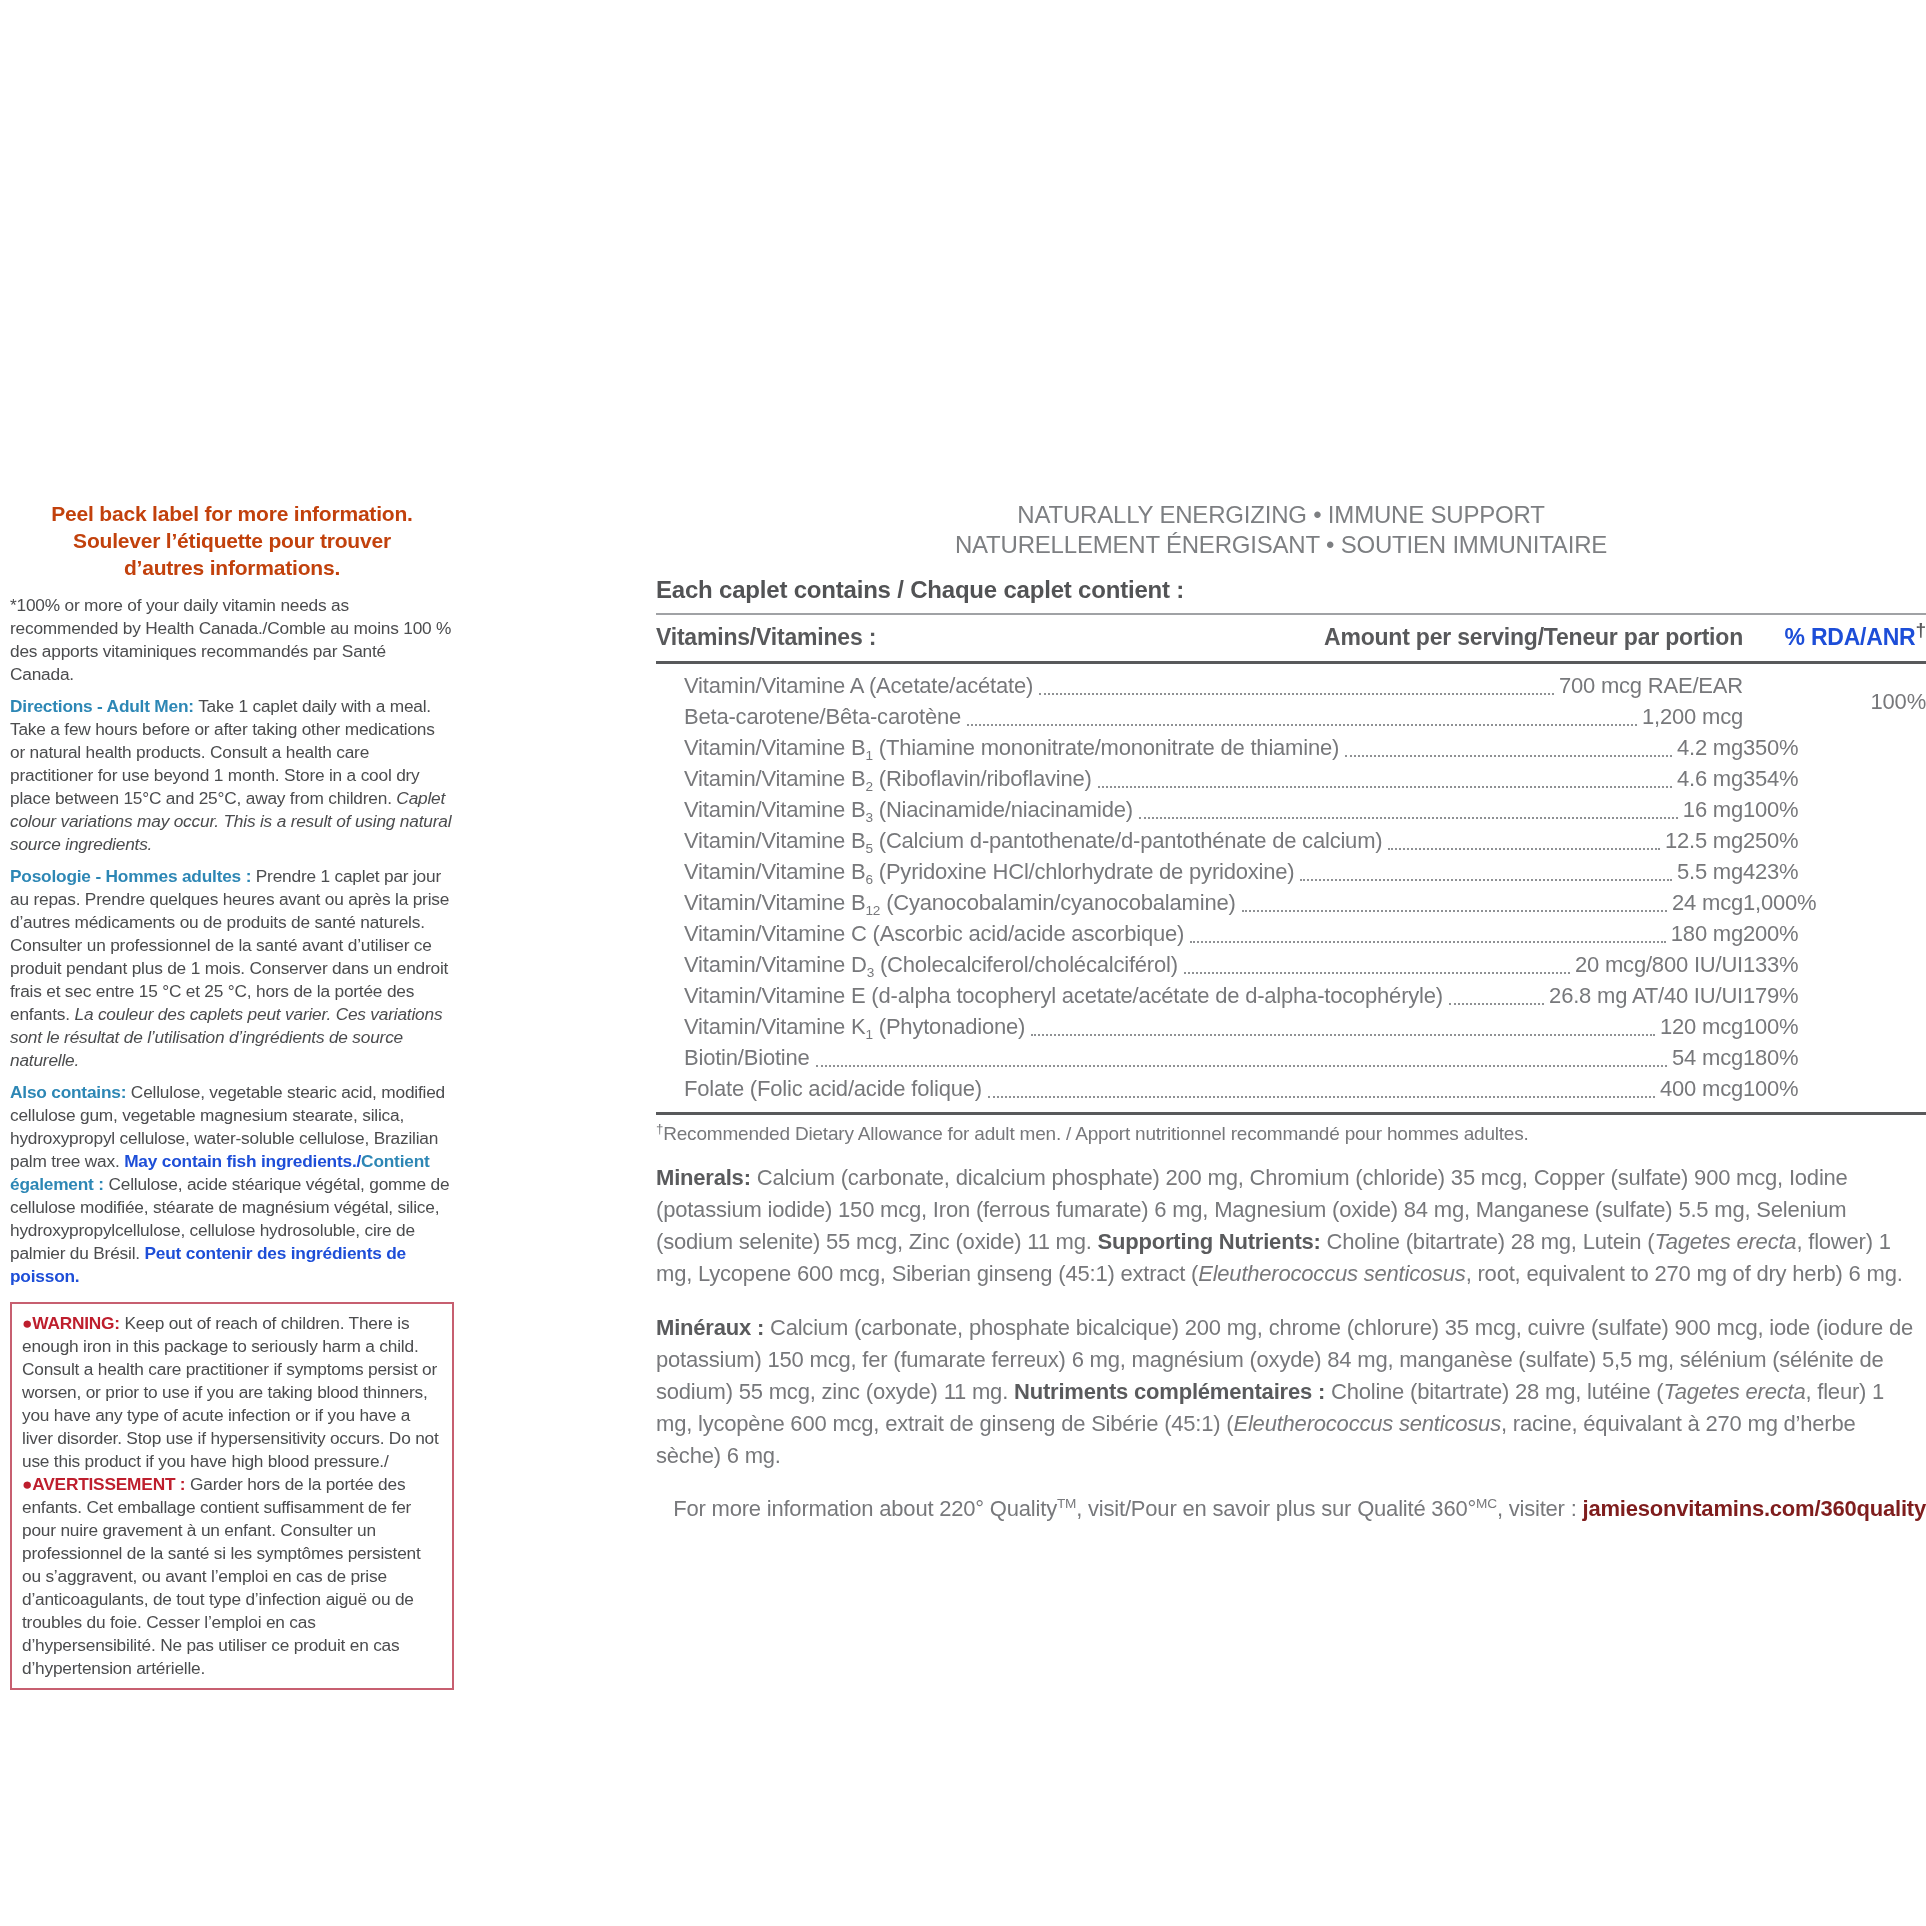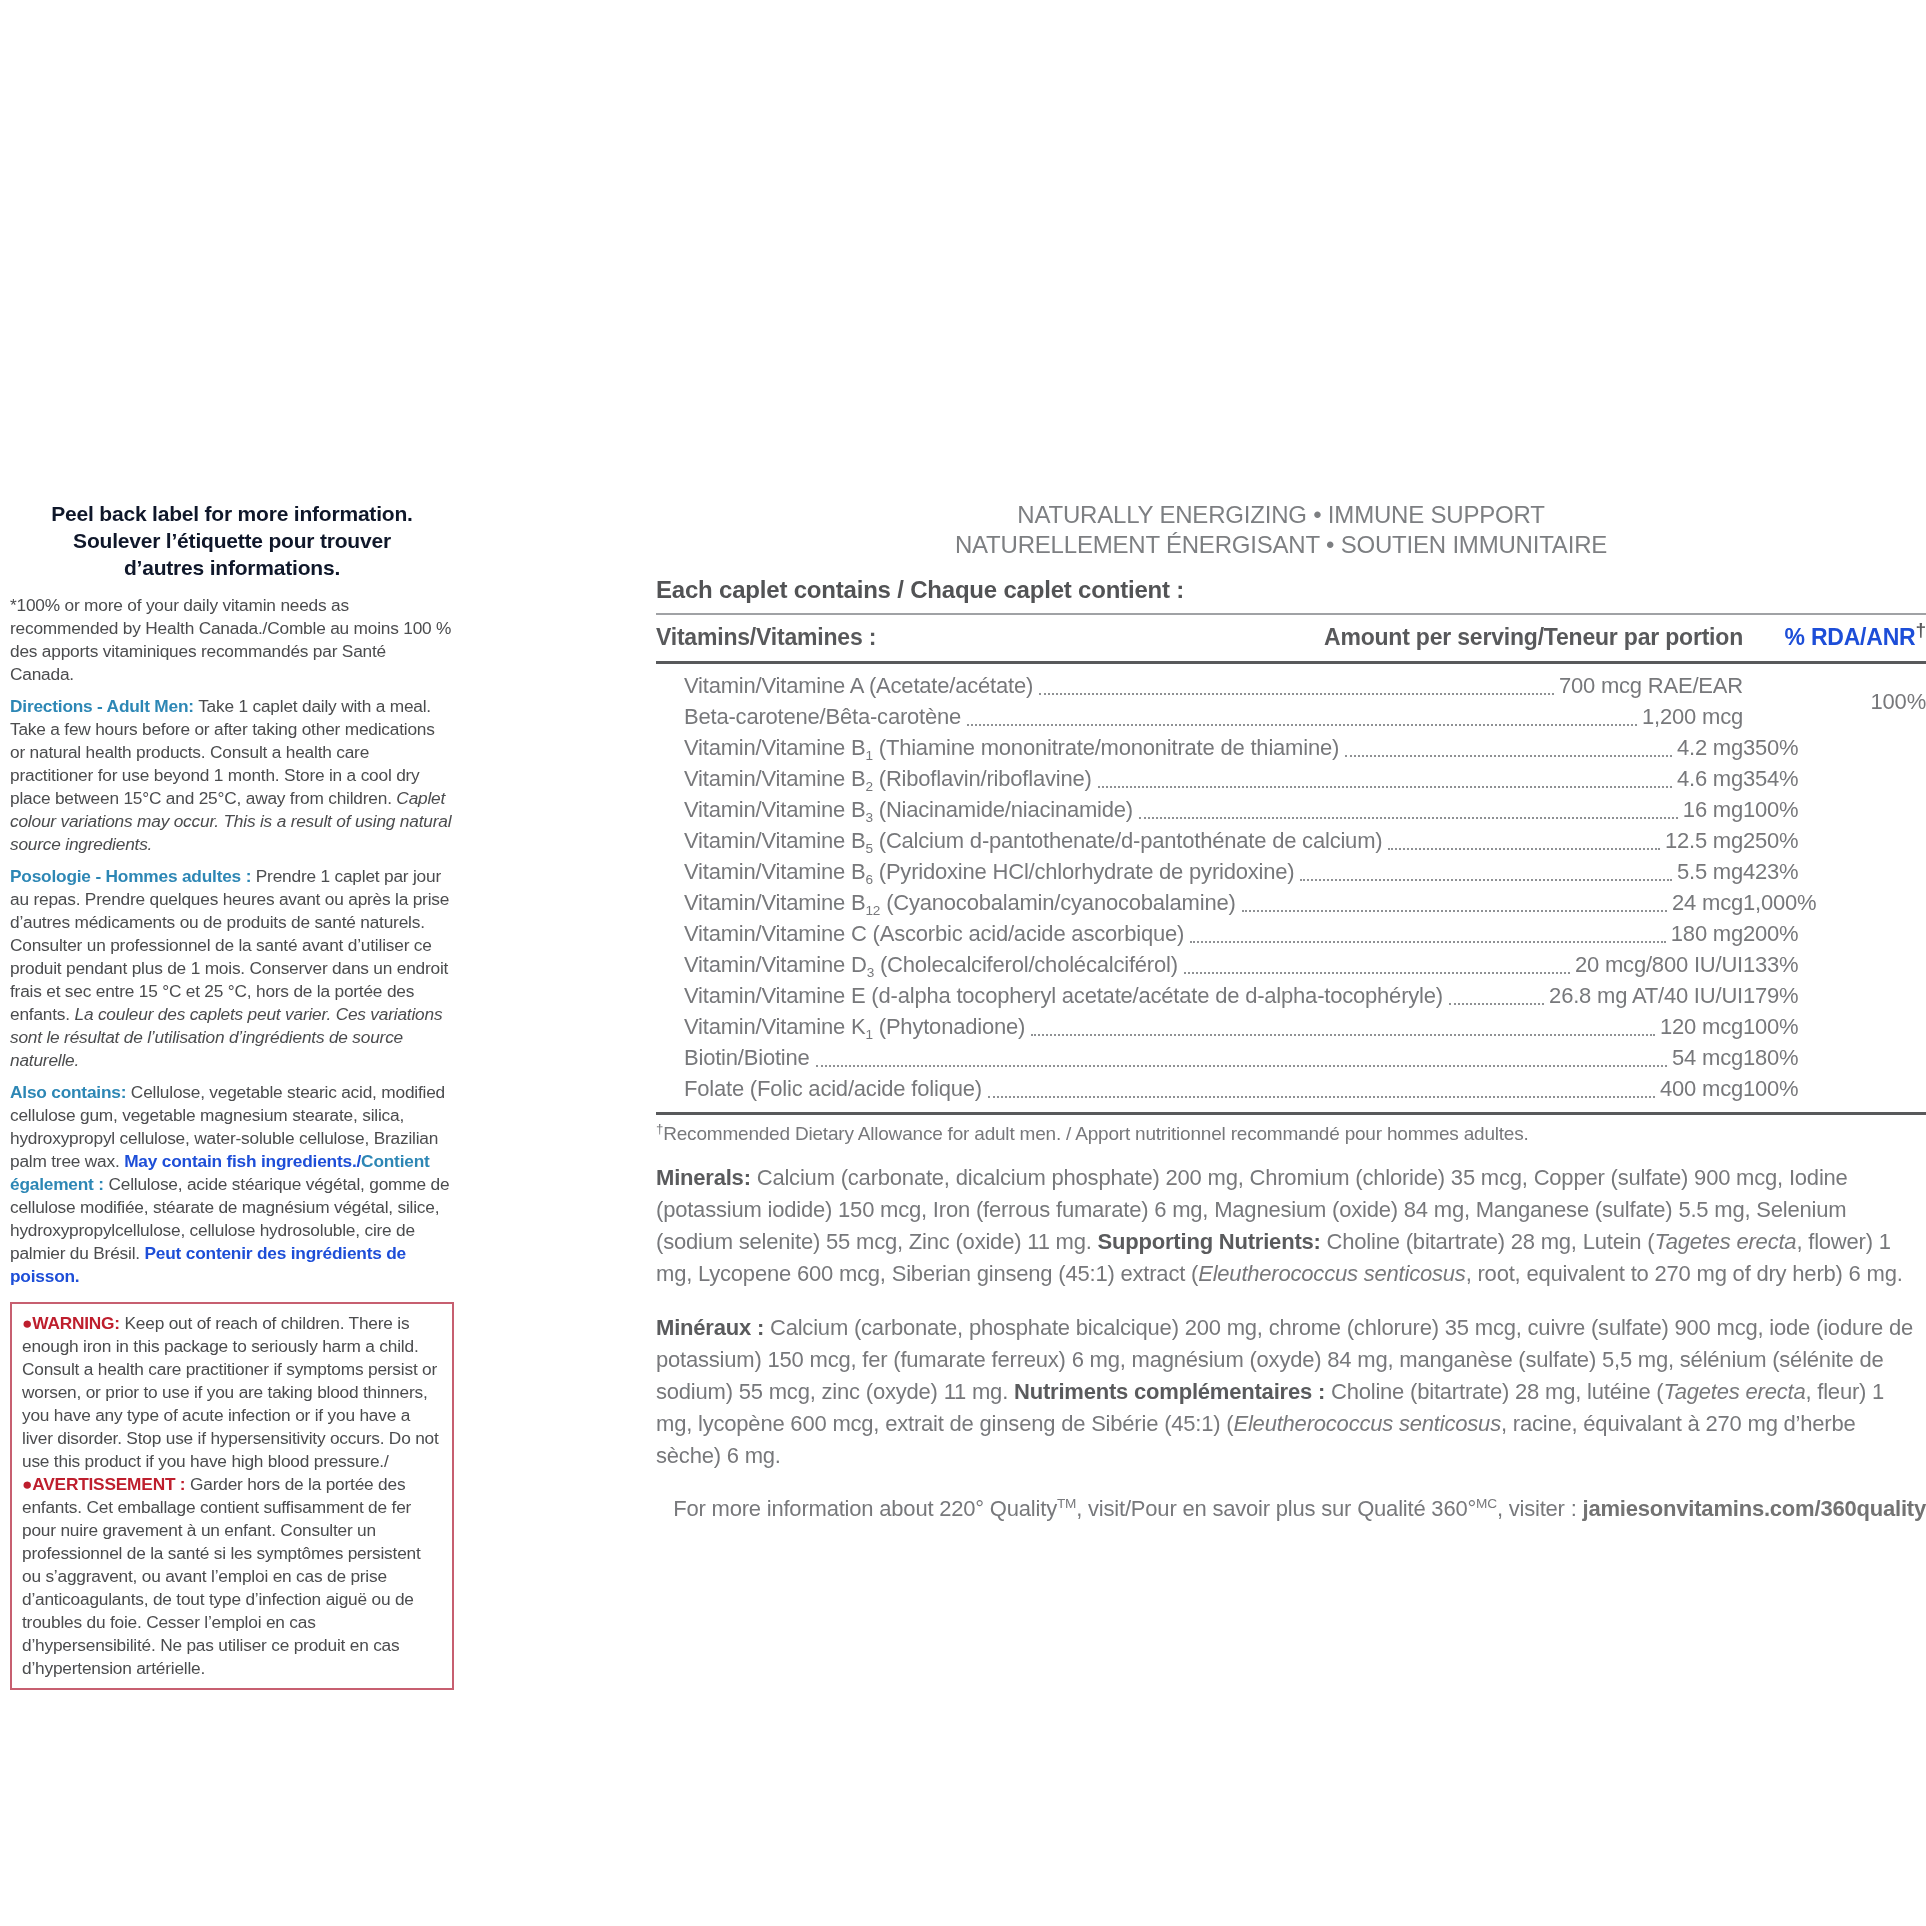--- a/index.html
+++ b/index.html
@@ -2,21 +2,21 @@
 <html><head>
 <meta charset="utf-8">
 <style>
   html,body{margin:0;padding:0;background:#ffffff;}
   #canvas{
     position:relative;width:1927px;height:1927px;background:#ffffff;overflow:hidden;
     font-family:"Liberation Sans","DejaVu Sans",sans-serif;letter-spacing:-0.2px;
   }
   
   .left-col{position:absolute;left:10px;top:500px;width:444px;color:#4b4c4e;font-size:17.3px;line-height:23px;}
-  .peel-heading{text-align:center;font-weight:bold;font-size:21px;line-height:27px;color:#0f172a;margin:0 0 13px 0;padding:0 30px;}
+  .peel-heading{text-align:center;font-weight:bold;font-size:21px;line-height:27px;color:#c2410c;margin:0 0 13px 0;padding:0 30px;}
   .lc-para{margin:0 0 9px 0;}
   .seg-b{font-weight:bold;color:#1d4ed8;}
   .seg-i{font-style:italic;}
   .seg-blue{font-weight:bold;color:#2d87b5;}
   .seg-red{font-weight:bold;color:#be1e2d;}
   .warning-box{border:2px solid #c75f70;padding:8px 10px;margin-top:14px;}
   
   .right-col{position:absolute;left:656px;top:500px;width:1270px;color:#77787b;}
   .banner{line-height:30px;font-weight:normal;font-size:24px;color:#7d7f82;}
   .banner div{white-space:nowrap;}
@@ -38,21 +38,21 @@
   .vgroup{display:flex;align-items:stretch;}
   .vgroup-left{flex:1;min-width:0;}
   .vgroup-pct{width:183px;display:flex;align-items:center;justify-content:flex-end;}
   .vpct{width:183px;text-align:left;}
   .tfoot-note{font-size:19px;line-height:24px;margin-top:7px;color:#77787b;}
   .tfoot-note sup{font-size:0.7em;}
   .minerals{font-size:22px;line-height:32px;margin-top:16px;text-align:left;}
   .minerals .seg-b{color:#5a5b5d;}
   .info-footer{font-size:22px;line-height:30px;margin-top:14px;text-align:right;}
   .info-footer sup{font-size:0.62em;}
-  .info-footer .seg-b{color:#737373;}
+  .info-footer .seg-b{color:#7f1d1d;}
   sup{line-height:0;}
 </style>
 </head>
 <body>
 
 <div id="canvas">
 
   <div class="left-col">
     <div class="peel-heading">
       <div>Peel back label for more information.</div>

